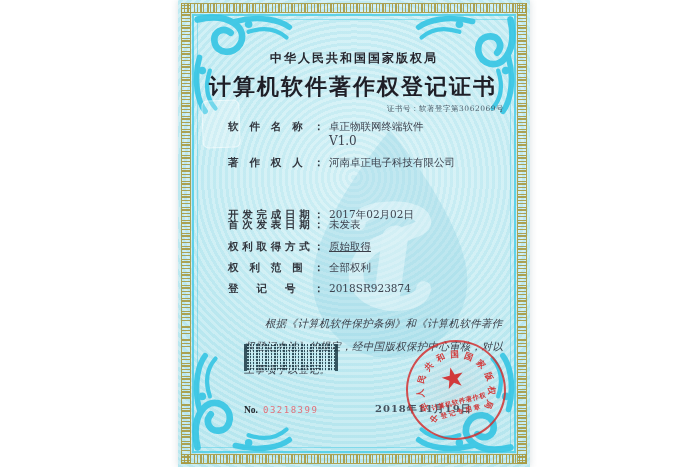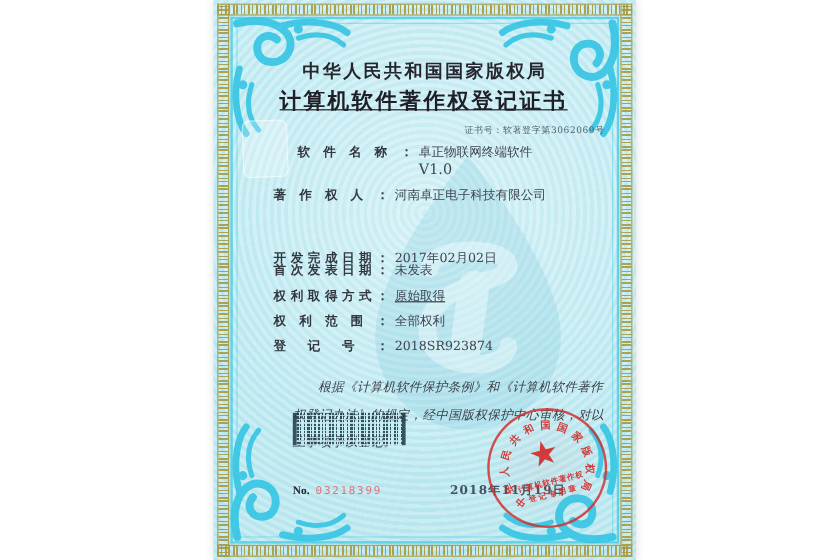--- a/index.html
+++ b/index.html
@@ -42,33 +42,33 @@
   .corner.bl{left:12px;bottom:12px;transform:rotate(270deg);}
   
   .watermark{position:absolute;left:112px;top:128px;width:200px;height:238px;opacity:.48;}
   .emblem-ghost{
     position:absolute;left:24px;top:100px;width:36px;height:46px;border-radius:6px;
     background:rgba(255,255,255,.26);border:1px solid rgba(255,255,255,.5);transform:rotate(-2deg);
   }
   
   .authority{
     position:absolute;left:0;right:0;top:50px;text-align:center;
-    font-size:15px;font-weight:bold;color:#26262e;letter-spacing:2px;
+    font-size:12px;font-weight:bold;color:#26262e;letter-spacing:2px;
   }
   .cert-title{
     position:absolute;left:0;right:2px;top:72px;text-align:center;
-    font-size:18px;font-weight:bold;color:#1f1f27;letter-spacing:2px;text-decoration:underline;
+    font-size:22px;font-weight:bold;color:#1f1f27;letter-spacing:2px;
   }
   .cert-no{
     position:absolute;right:26px;top:104px;
     font-size:7.5px;color:#51616d;letter-spacing:.5px;
   }
   .fields{position:absolute;left:50px;top:120px;width:270px;}
   .field-row{position:absolute;left:0;white-space:nowrap;font-size:10.5px;color:#3b3f49;}
-  .field-row:nth-of-type(1){top:0;margin-left:20px;}
+  .field-row:nth-of-type(1){top:0;}
   .field-row:nth-of-type(2){top:36px;}
   .field-row:nth-of-type(3){top:88px;}
   .field-row:nth-of-type(4){top:98px;}
   .field-row:nth-of-type(5){top:120px;text-decoration:underline;}
   .field-row:nth-of-type(6){top:141px;}
   .field-row:nth-of-type(7){top:162px;}
   .field-label{
     display:inline-block;width:96px;
     text-align:justify;text-align-last:justify;
     font-weight:bold;color:#33373f;

